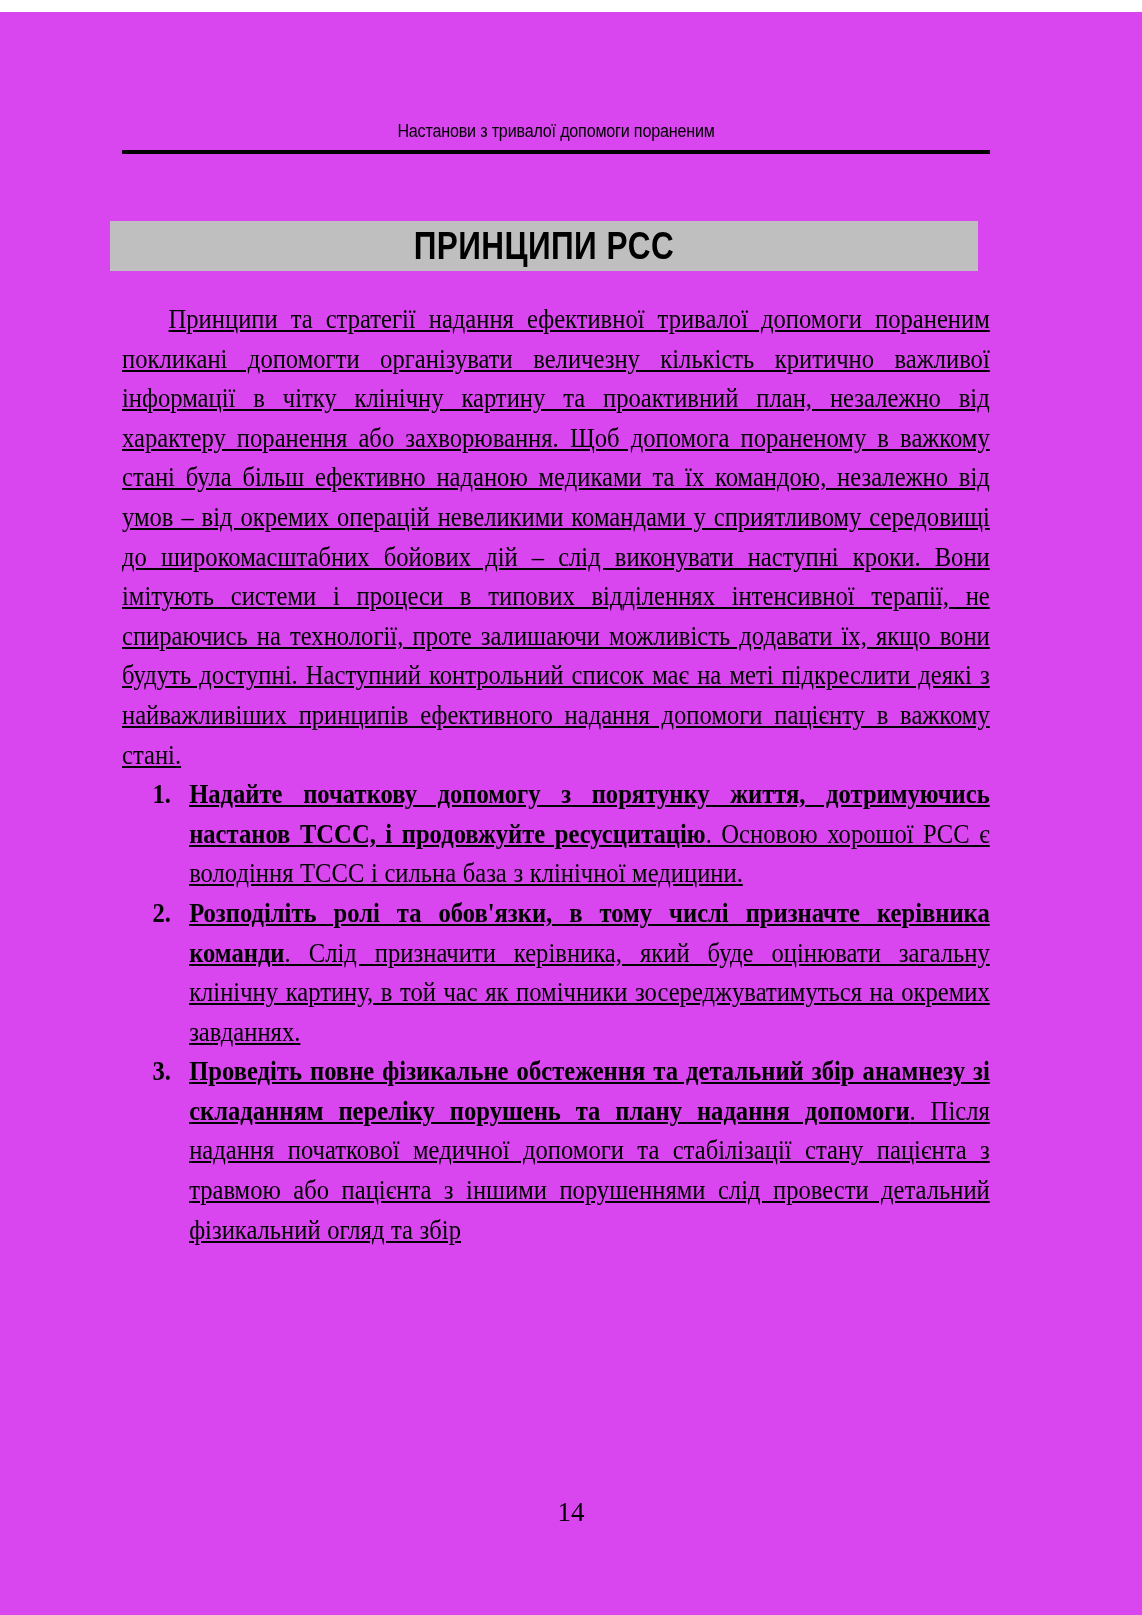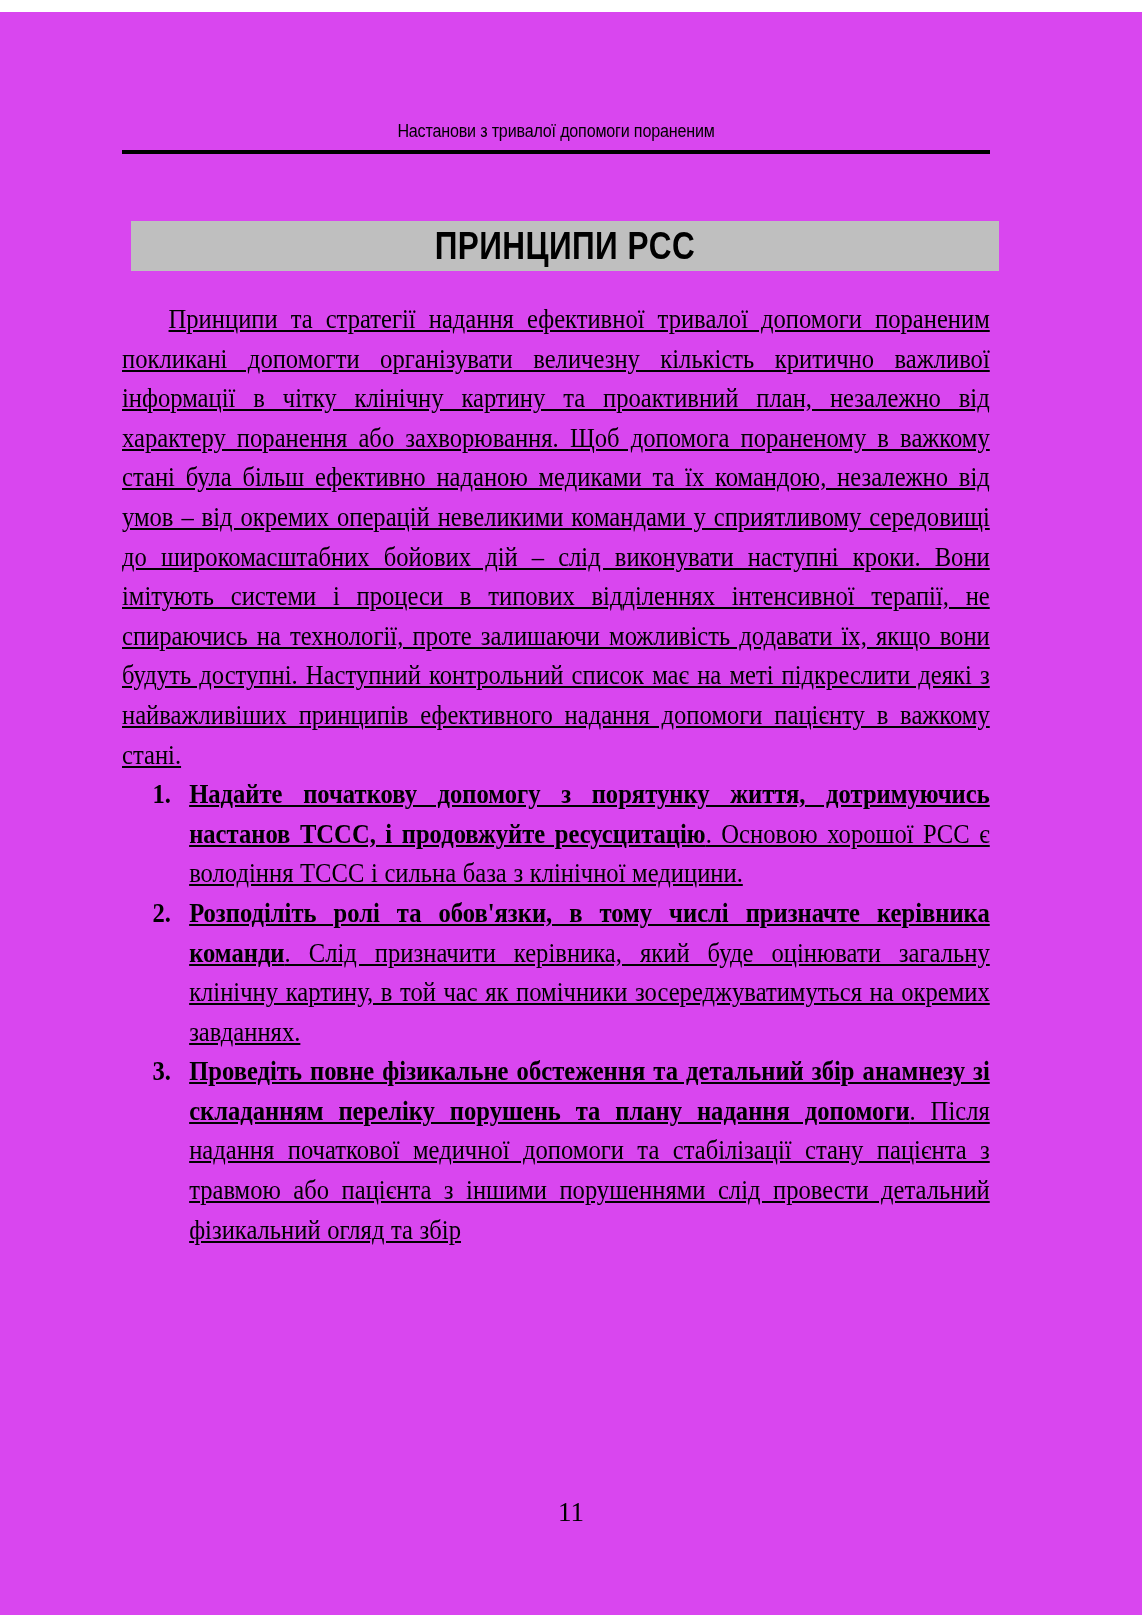--- a/index.html
+++ b/index.html
@@ -43,21 +43,21 @@
     left: 122px;
     top: 138px;
     width: 868px;
     height: 4px;
     background: #000000;
   }
 
   
   .title-banner {
     position: absolute;
-    left: 131px;
+    left: 110px;
     top: 209px;
     width: 868px;
     height: 50px;
     background: #bfbfbf;
     display: flex;
     align-items: center;
     justify-content: center;
   }
 
   .title-banner .title-text {
@@ -165,15 +165,15 @@
     <p class="body-par">Принципи та стратегії надання ефективної тривалої допомоги пораненим покликані допомогти організувати величезну кількість критично важливої інформації в чітку клінічну картину та проактивний план, незалежно від характеру поранення або захворювання. Щоб допомога пораненому в важкому стані була більш ефективно наданою медиками та їх командою, незалежно від умов – від окремих операцій невеликими командами у сприятливому середовищі до широкомасштабних бойових дій – слід виконувати наступні кроки. Вони імітують системи і процеси в типових відділеннях інтенсивної терапії, не спираючись на технології, проте залишаючи можливість додавати їх, якщо вони будуть доступні. Наступний контрольний список має на меті підкреслити деякі з найважливіших принципів ефективного надання допомоги пацієнту в важкому стані.</p>
 
     <ol class="steps">
       <li><span class="lead">Надайте початкову допомогу з порятунку життя, дотримуючись настанов TCCC, і продовжуйте ресусцитацію</span><span>. Основою хорошої PCC є володіння TCCC і сильна база з клінічної медицини.</span></li>
       <li><span class="lead">Розподіліть ролі та обов'язки, в тому числі призначте керівника команди</span><span>. Слід призначити керівника, який буде оцінювати загальну клінічну картину, в той час як помічники зосереджуватимуться на окремих завданнях.</span></li>
       <li><span class="lead">Проведіть повне фізикальне обстеження та детальний збір анамнезу зі складанням переліку порушень та плану надання допомоги</span><span>. Після надання початкової медичної допомоги та стабілізації стану пацієнта з травмою або пацієнта з іншими порушеннями слід провести детальний фізикальний огляд та збір</span></li>
     </ol>
 
   </div>
 
-  <div class="folio">11</div>
+  <div class="folio">14</div>
 
 </div>
 
 </body></html>

